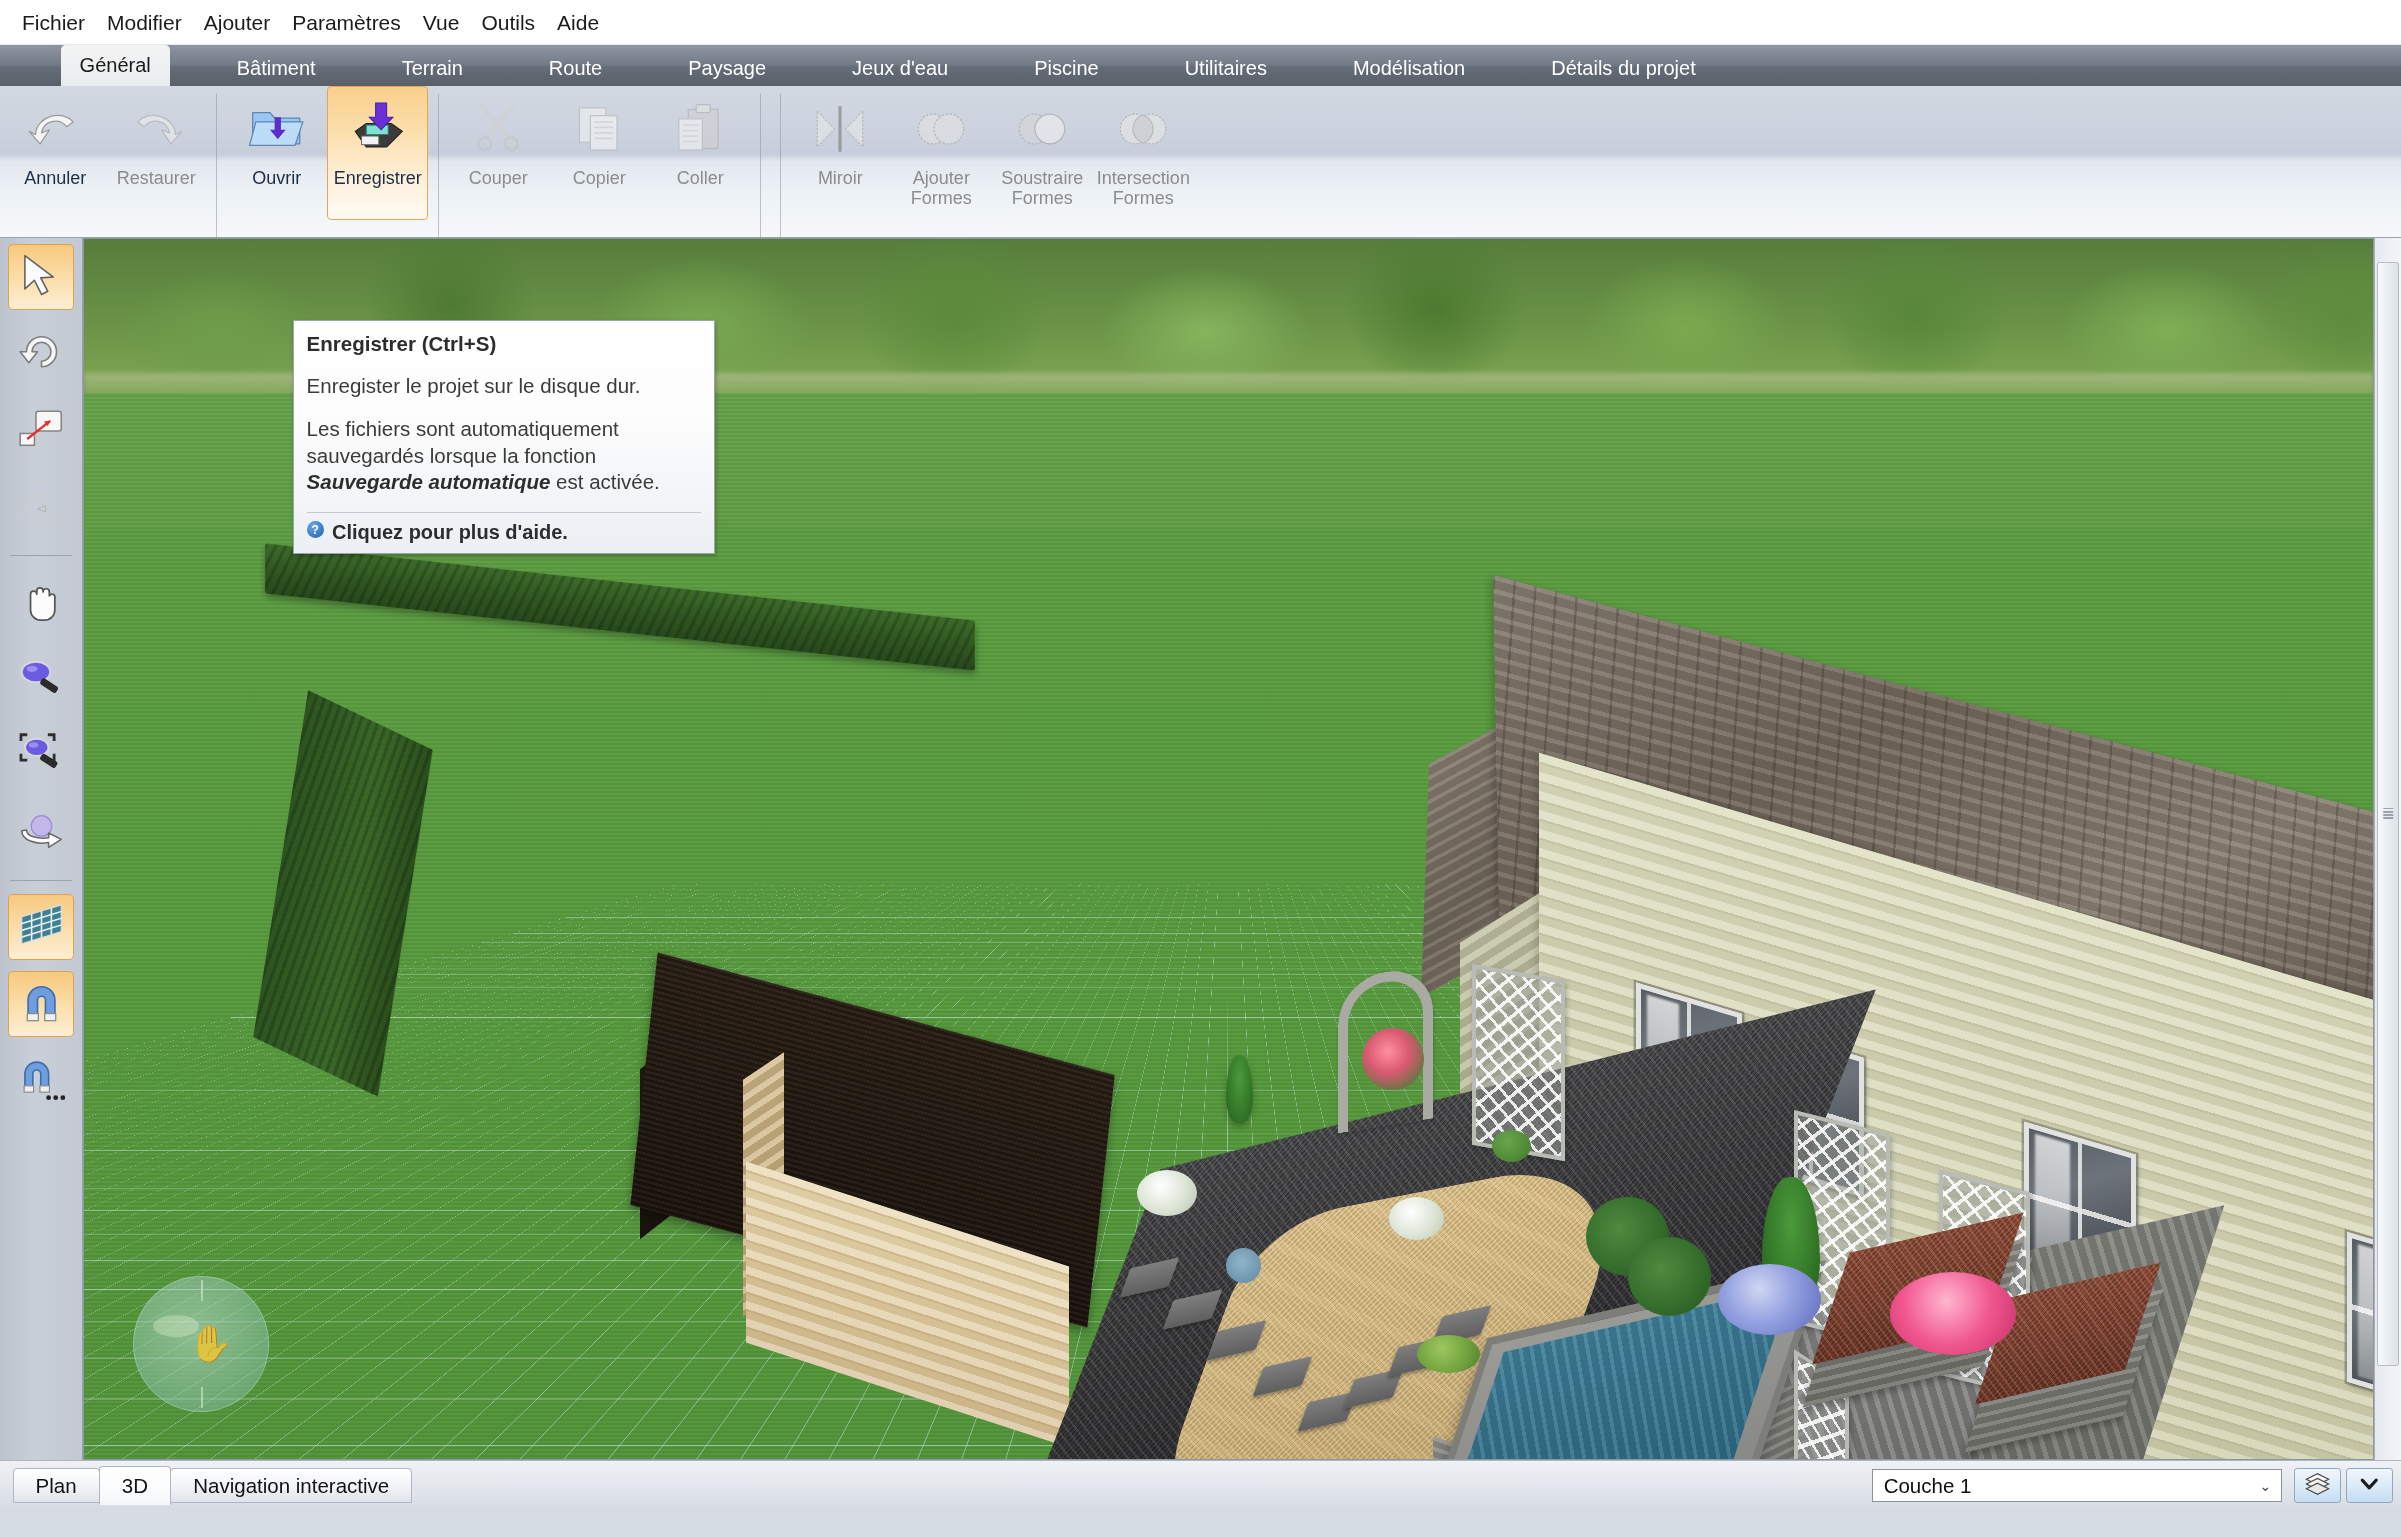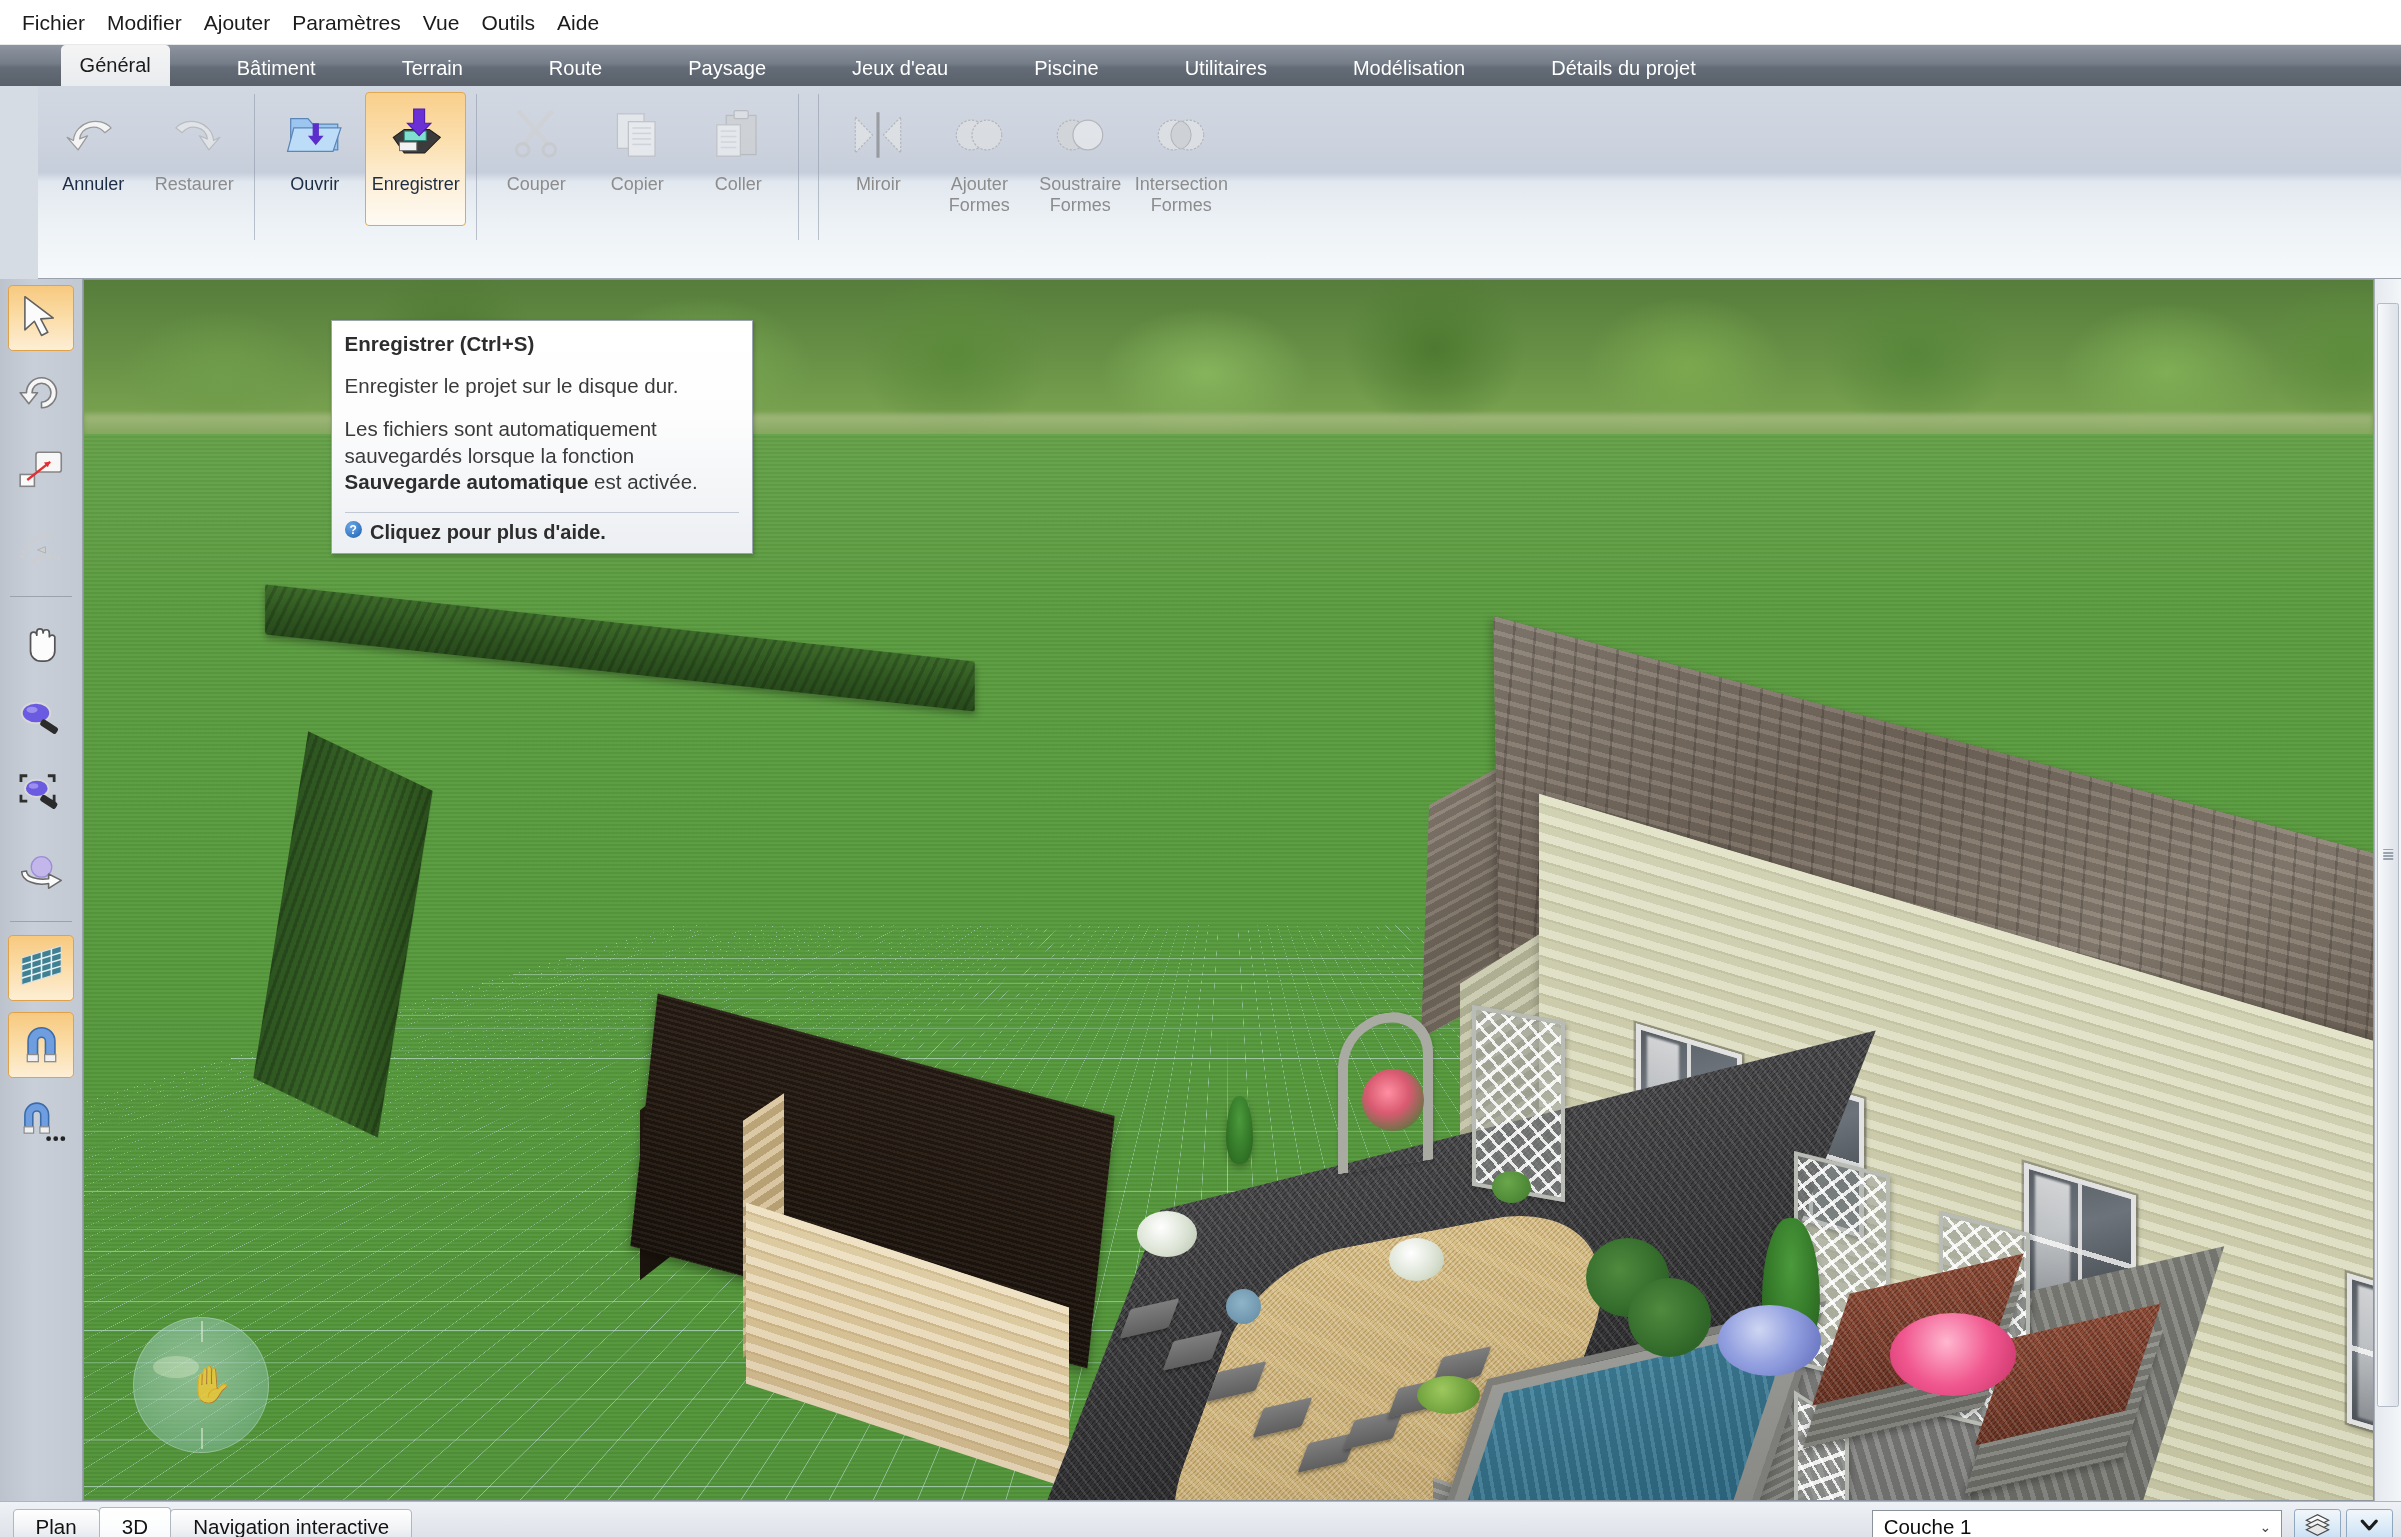--- a/index.html
+++ b/index.html
@@ -50,30 +50,29 @@
   .tab.active {
     background: linear-gradient(to bottom, #f4f4f4 0%, #e9ecef 100%);
     color: #1b1b1b;
     height: 41px;
     display: flex;
     align-items: center;
   }
 
   
   .ribbon {
-    height: 193px;
+    height: 152px;
     background: linear-gradient(to bottom,
       #d2d8e2 0%, #ccd3de 30%, #c6cedb 45%,
       #e2e8ef 50%, #edf2f6 72%, #f6f9fb 100%);
     display: flex;
-    align-items: flex-start;
+    align-items: center;
     padding: 6.3px 0 0 0;
     position: relative;
     border-bottom: 0.8px solid #9aa2ae;
-    margin-left: 38px;
   }
   .rgroup {
     display: flex;
     height: 158px;
     align-items: flex-start;
     padding: 0 4.7px;
   }
   .rsep {
     width: 0.8px;
     height: 146px;
@@ -124,21 +123,21 @@
     padding: 11px 12.6px 0 12.6px;
   }
   .tt-title {
     font-size: 20.5px; font-weight: bold; color: #2d2d2d;
     margin-bottom: 17.4px;
   }
   .tt-body {
     font-size: 20.5px; color: #3a3a3a; line-height: 1.3;
     margin-bottom: 16px;
   }
-  .tt-body b { font-weight: bold; color: #2d2d2d; }
+  .tt-body b { font-weight: bold; color: #2d2d2d; font-style: italic; }
   .tt-foot {
     border-top: 0.8px solid #c3c9d2;
     padding: 8px 0 9.5px 0;
     display: flex; align-items: center; gap: 8px;
   }
   .tt-help-icon {
     width: 17.4px; height: 17.4px; border-radius: 50%;
     background: radial-gradient(circle at 35% 30%, #6ba8e8, #1b5fb0);
     color: #fff; font-size: 12px; font-weight: bold;
     display: flex; align-items: center; justify-content: center;

